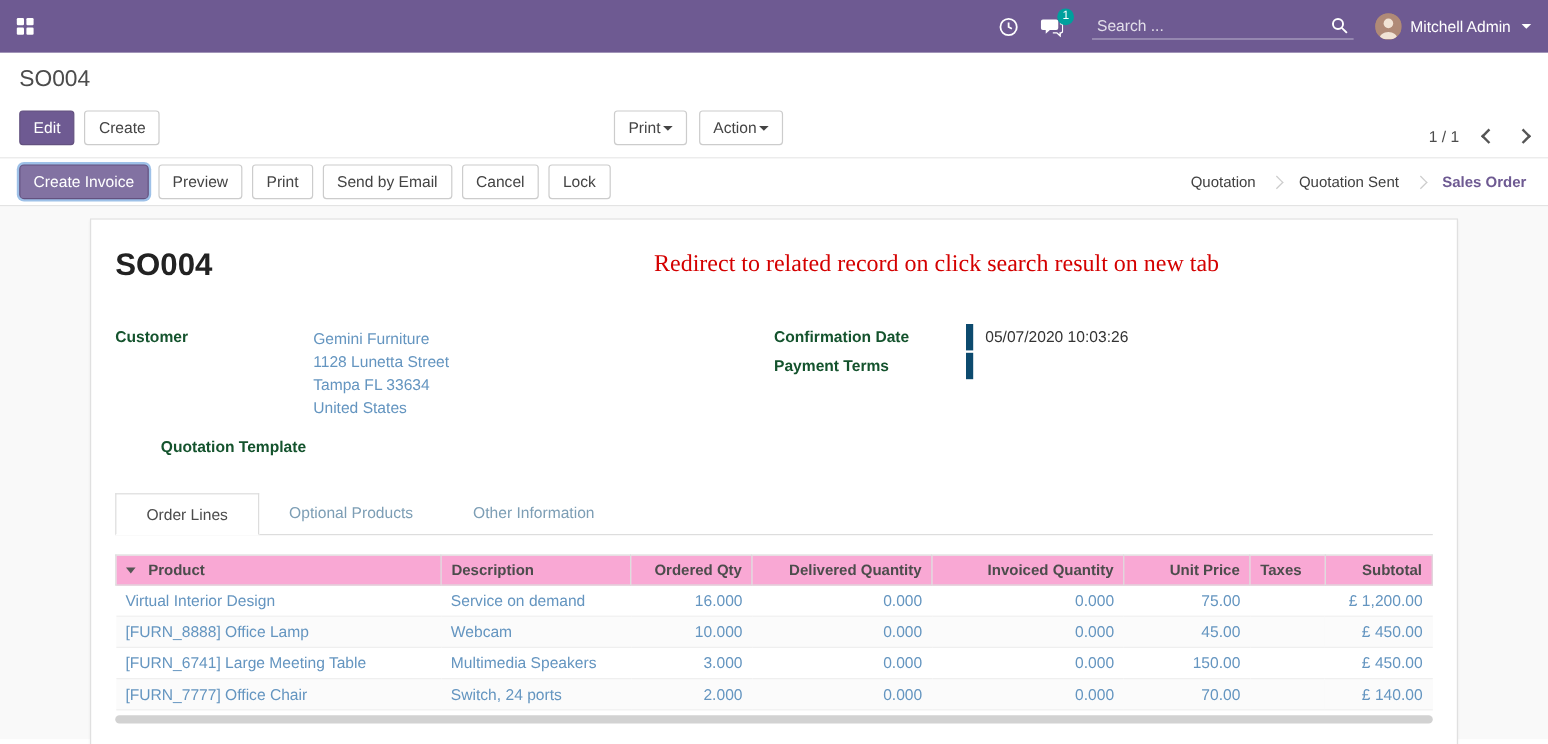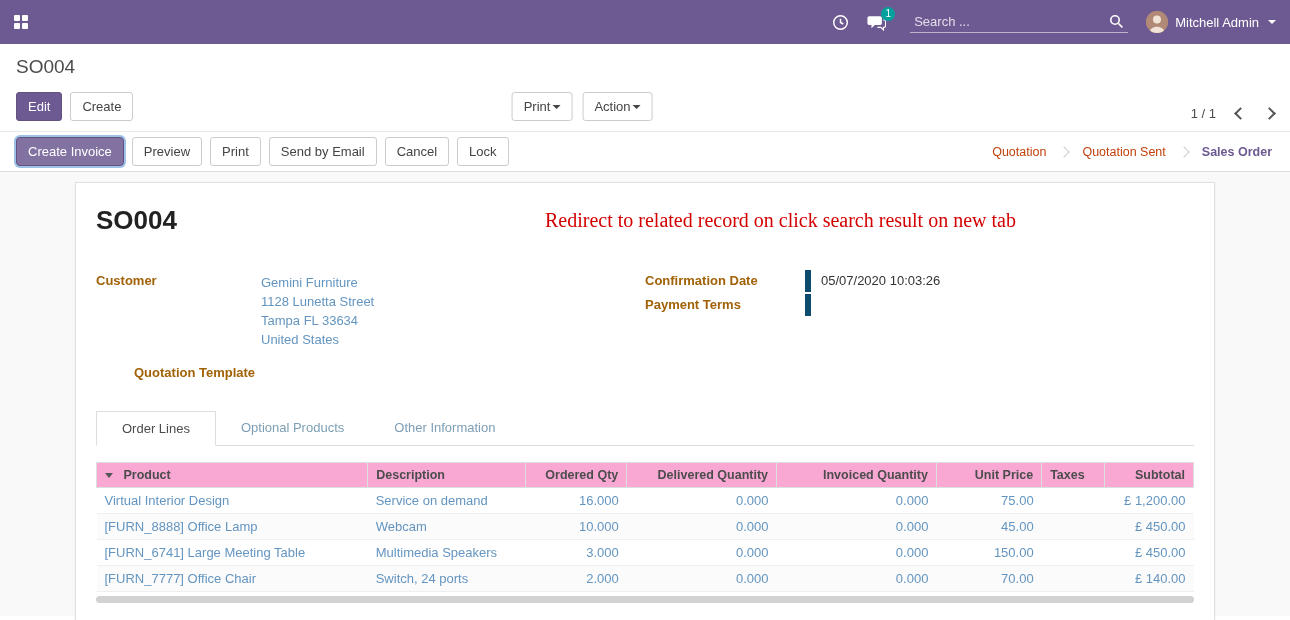--- a/index.html
+++ b/index.html
@@ -75,21 +75,21 @@
     display: flex; align-items: center; justify-content: space-between;
     padding: 5px 16px; background: #fff;
     border-top: 1px solid #e8e8e8; border-bottom: 1px solid #ddd;
   }
   .sb-left { display: flex; gap: 8px; align-items: center; }
   .btn-focused {
     background: #8272a2; border-color: #63517f; color: #fff;
     box-shadow: 0 0 0 2px #9ec1e8; border-radius: 4px;
   }
   .sb-stages { display: flex; align-items: center; }
-  .stage { font-size: 12.5px; color: #c2410c; padding: 4px 2px; cursor: pointer; }
+  .stage { font-size: 12.5px; color: #404040; padding: 4px 2px; cursor: pointer; }
   .stage.active { color: #6e5a92; font-weight: 700; }
   .stage-sep {
     width: 8px; height: 8px; border-top: 1px solid #ccc; border-right: 1px solid #ccc;
     transform: rotate(45deg); margin: 0 12px;
   }
 
   
   .content { background: #f9f9f9; height: 444px; padding-top: 10px; }
   .sheet {
     width: 1140px; margin: 0 auto; background: #fff;
@@ -99,21 +99,21 @@
   .sheet-head { display: flex; align-items: flex-start; }
   .sheet-title { font-size: 26px; font-weight: 700; color: #222; }
   .annotation {
     flex: 1; text-align: center; padding-left: 190px; margin-top: 4px;
     font-family: "Liberation Serif", serif; font-size: 20px; color: #d40000;
   }
 
   .field-groups { display: flex; margin-top: 34px; }
   .fgroup { width: 50%; }
   .frow { display: flex; margin-bottom: 2px; }
-  .flabel { width: 155px; flex: none; font-weight: 700; color: #a16207; padding: 3px 0; font-size: 13px; }
+  .flabel { width: 155px; flex: none; font-weight: 700; color: #14532d; padding: 3px 0; font-size: 13px; }
   .fgroup-right .flabel { width: 160px; }
   .fvalue { padding: 3px 0 3px 10px; font-size: 13px; color: #333; }
   .fvalue.link { color: #6495c0; cursor: pointer; }
   .fvalue.vline { border-left: 6px solid #0c4a6e; min-height: 22px; min-width: 200px; }
   .addr-line { line-height: 19px; }
   .row-template { margin-top: 10px; margin-left: 38px; }
 
   
   .tabs { display: flex; border-bottom: 1px solid #ddd; margin-top: 26px; }
   .tab {

